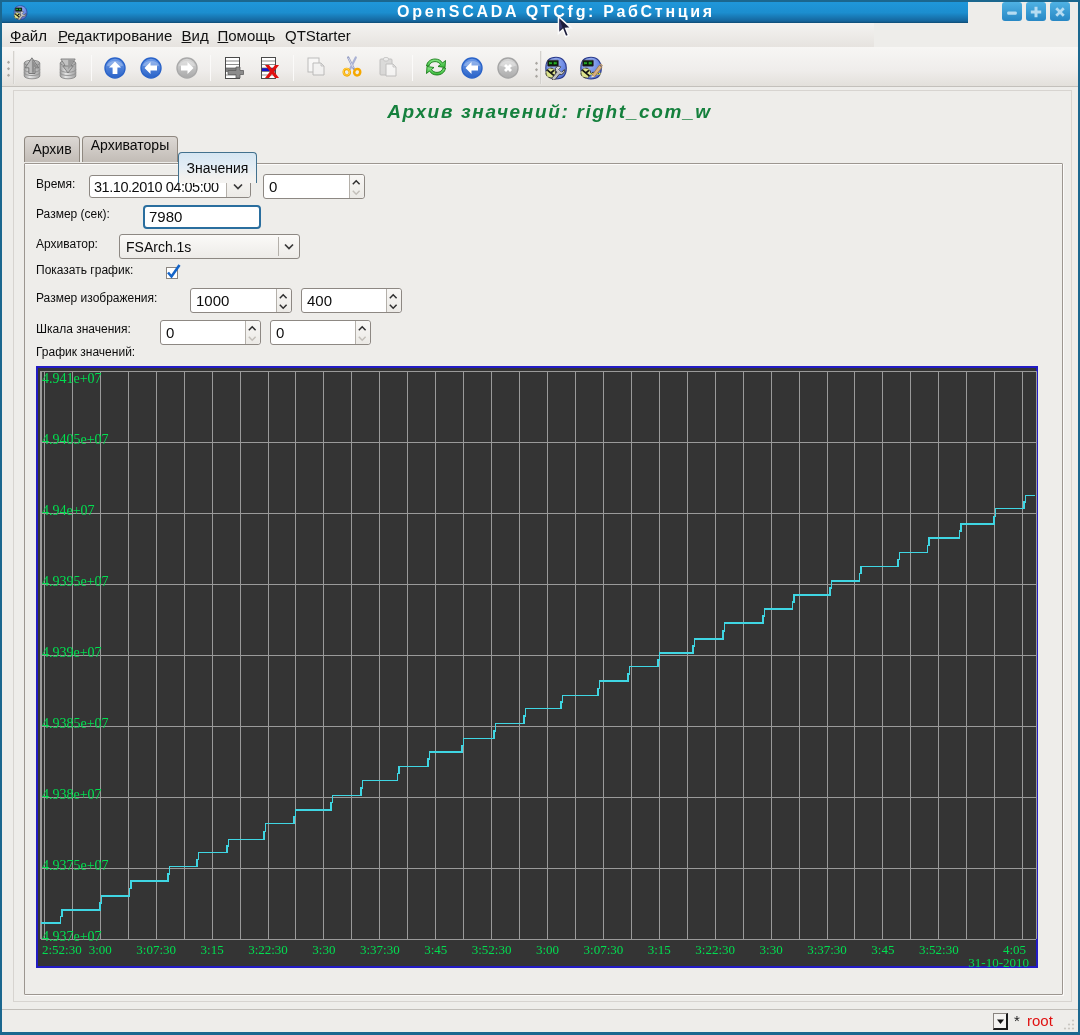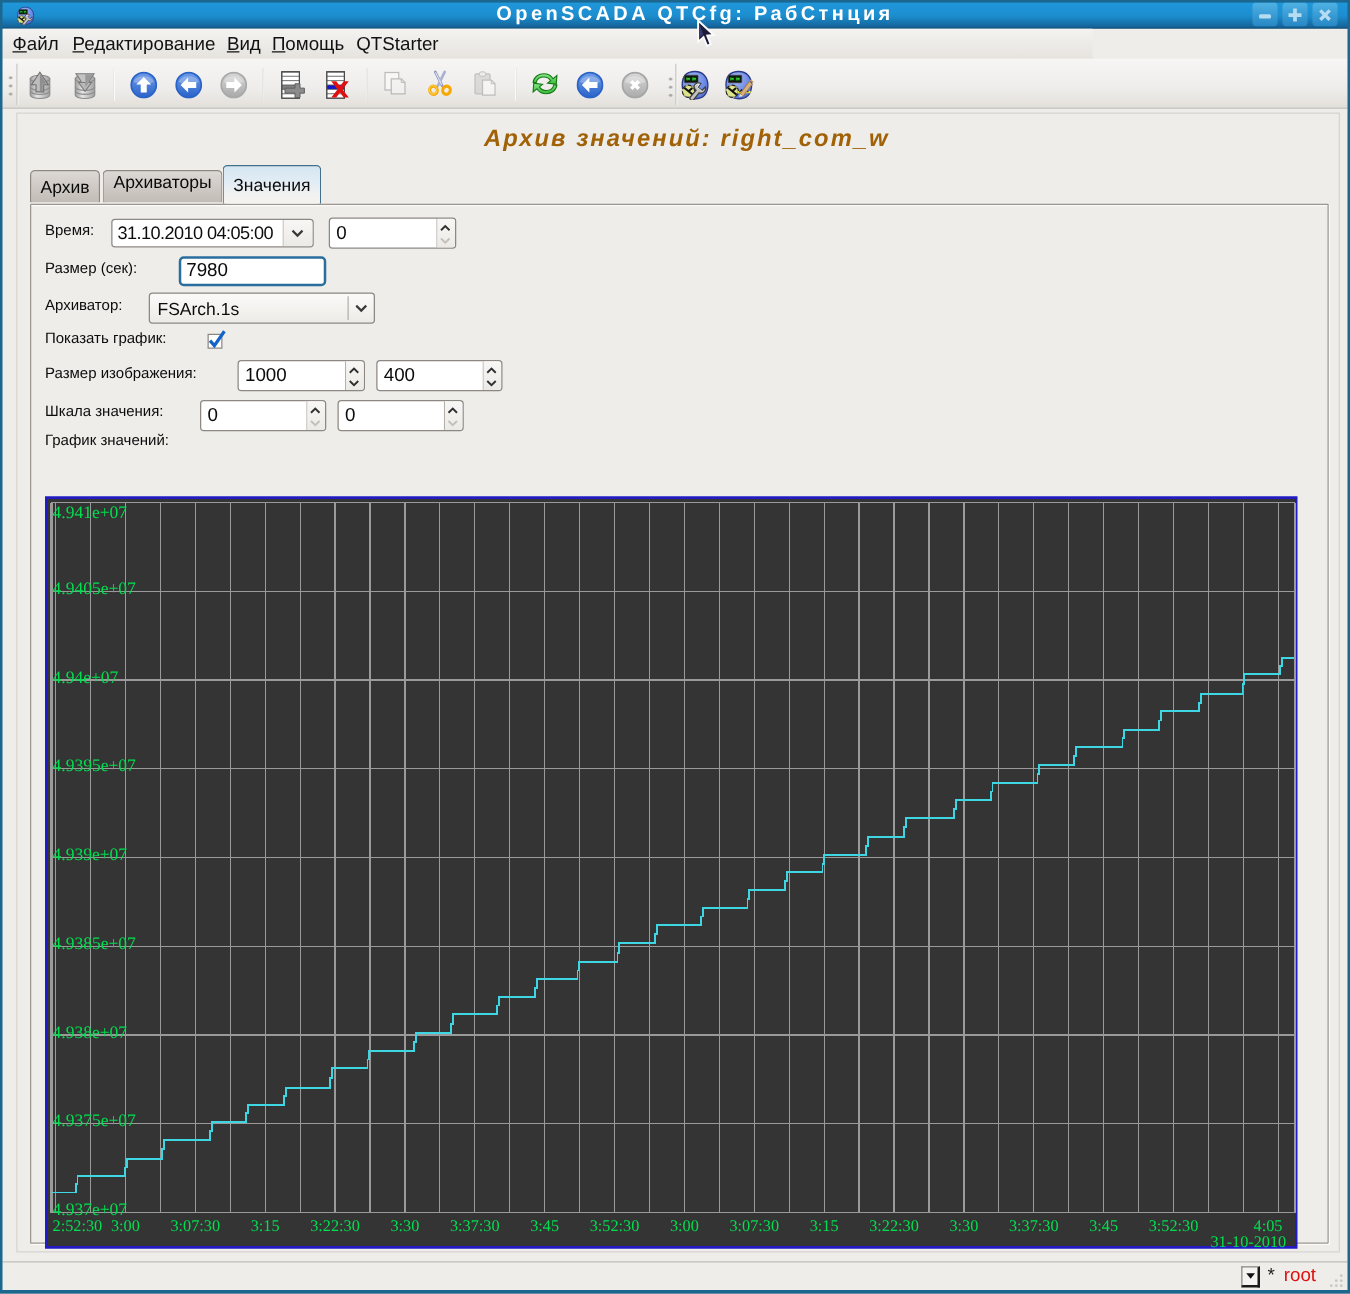--- a/index.html
+++ b/index.html
@@ -1,18 +1,18 @@
 <!DOCTYPE html>
 <html><head><meta charset="utf-8"><style>
 * { margin:0; padding:0; box-sizing:border-box; }
 html,body { width:1080px; height:1035px; overflow:hidden; }
 body { font-family:"Liberation Sans", sans-serif; position:relative; background:#eeedea; }
 .abs { position:absolute; }
 #winborder { position:absolute; inset:0; border:2px solid #1b678f; border-bottom:3px solid #1b678f; pointer-events:none; z-index:50; }
-#titlebar { position:absolute; left:0; top:0; width:1080px; height:23px;
+#titlebar { position:absolute; left:0; top:0; width:968px; height:23px;
   background:linear-gradient(#0e6ba3 0%, #1f97da 10%, #1c8ecf 55%, #15659c 92%, #0d4a72 100%); }
 #title { position:absolute; left:0; top:2.5px; width:1112px; text-align:center; color:#fff;
   font-size:16px; font-weight:bold; letter-spacing:2.7px; }
 .wbtn { position:absolute; top:2px; width:20px; height:19px; border-radius:3px;
   background:linear-gradient(#4fb2e4, #2787c4); }
 .wbtn svg { position:absolute; left:3px; top:2.5px; }
 #menubar { position:absolute; left:2px; top:23px; width:872px; height:24px;
   background:linear-gradient(#f4f3f1, #e6e3df); font-size:15px; color:#111; }
 .mitem { position:absolute; top:4px; }
 #toolbar { position:absolute; left:2px; top:47px; width:1076px; height:40px;
@@ -21,36 +21,36 @@
 #toolbar .tbi { top:9px; }
 .tbsep { position:absolute; top:8px; height:26px; width:1px; background:#b5b2ad; border-right:1px solid #fbfaf9; }
 .tbdots { position:absolute; top:13px; height:20px; width:3px;
   background-image:radial-gradient(circle, #a9a6a1 1.2px, transparent 1.4px); background-size:3px 6.5px; }
 #tbhandle { position:absolute; left:7px; top:59px; height:20px; width:3px;
   background-image:radial-gradient(circle, #a9a6a1 1.2px, transparent 1.4px); background-size:3px 6.5px; }
 #tbline { position:absolute; left:13px; top:51px; height:33px; width:2px; background:linear-gradient(90deg,#c9c6c1,#f6f5f3); }
 #scrollarea { position:absolute; left:13px; top:90px; width:1059px; height:912px;
   border:1px solid #d7d4d0; background:#eeedea; }
 #bigtitle { position:absolute; left:7px; top:10px; width:100%; text-align:center;
-  font-size:19px; font-weight:bold; font-style:italic; color:#a16207; letter-spacing:1.65px; }
+  font-size:19px; font-weight:bold; font-style:italic; color:#15803d; letter-spacing:1.65px; }
 .tab { position:absolute; font-size:14px; color:#0a0a0a; text-align:center;
   border:1px solid #8f8880; border-bottom:none; border-radius:4px 4px 0 0;
   background:linear-gradient(#dcd8d4, #c2bcb6); }
 #tabactive { background:linear-gradient(#d5e6f2 0%, #e3edf5 45%, #f2f1ef 80%, #f4f3f1 100%);
-  border-color:#42718e; z-index:3; }
+  border-color:#42718e; z-index:3;margin-top:20px; }
 #pane { position:absolute; left:9.5px; top:71.5px; width:1039px; height:832px;
   border:1px solid #9c9690; border-radius:1px; box-shadow:1px 1px 0 #fcfbfa, inset 0 1px 0 #fcfbfa; background:#eeedea; }
 .flabel { position:absolute; font-size:12px; color:#0c0c0c; }
 .field { position:absolute; background:#fff; border:1px solid #8d8883; border-radius:3px; font-size:15px; color:#0c0c0c; }
 .spin { position:absolute; background:#fff; border:1px solid #8d8883; border-radius:3px; font-size:15px; color:#0c0c0c; }
 .sv { position:absolute; left:5px; top:3px; }
 .sbtn { position:absolute; right:0; top:0; bottom:0; border-left:1px solid #b4b0aa;
   background:linear-gradient(#f8f7f5,#eceae6); border-radius:0 3px 3px 0; }
 .sarr { position:absolute; right:0; top:1px; }
-#chart { position:absolute; left:22px; top:275px;margin-top:31px; }
+#chart { position:absolute; left:22px; top:275px; }
 #statusbar { position:absolute; left:2px; top:1009px; width:1076px; height:23px;
   background:#eeedea; border-top:1px solid #c1beb9; }
 </style></head>
 <body>
 <div id="titlebar">
  <div id="title">OpenSCADA QTCfg: РабСтнция</div>
  <div style="position:absolute;left:13px;top:4.5px"><svg width="15" height="15" viewBox="0 0 15 15" style="">
         <defs>
           <radialGradient id="osc3" cx="0.38" cy="0.28" r="0.95">
             <stop offset="0" stop-color="#a8bcf4"></stop>

